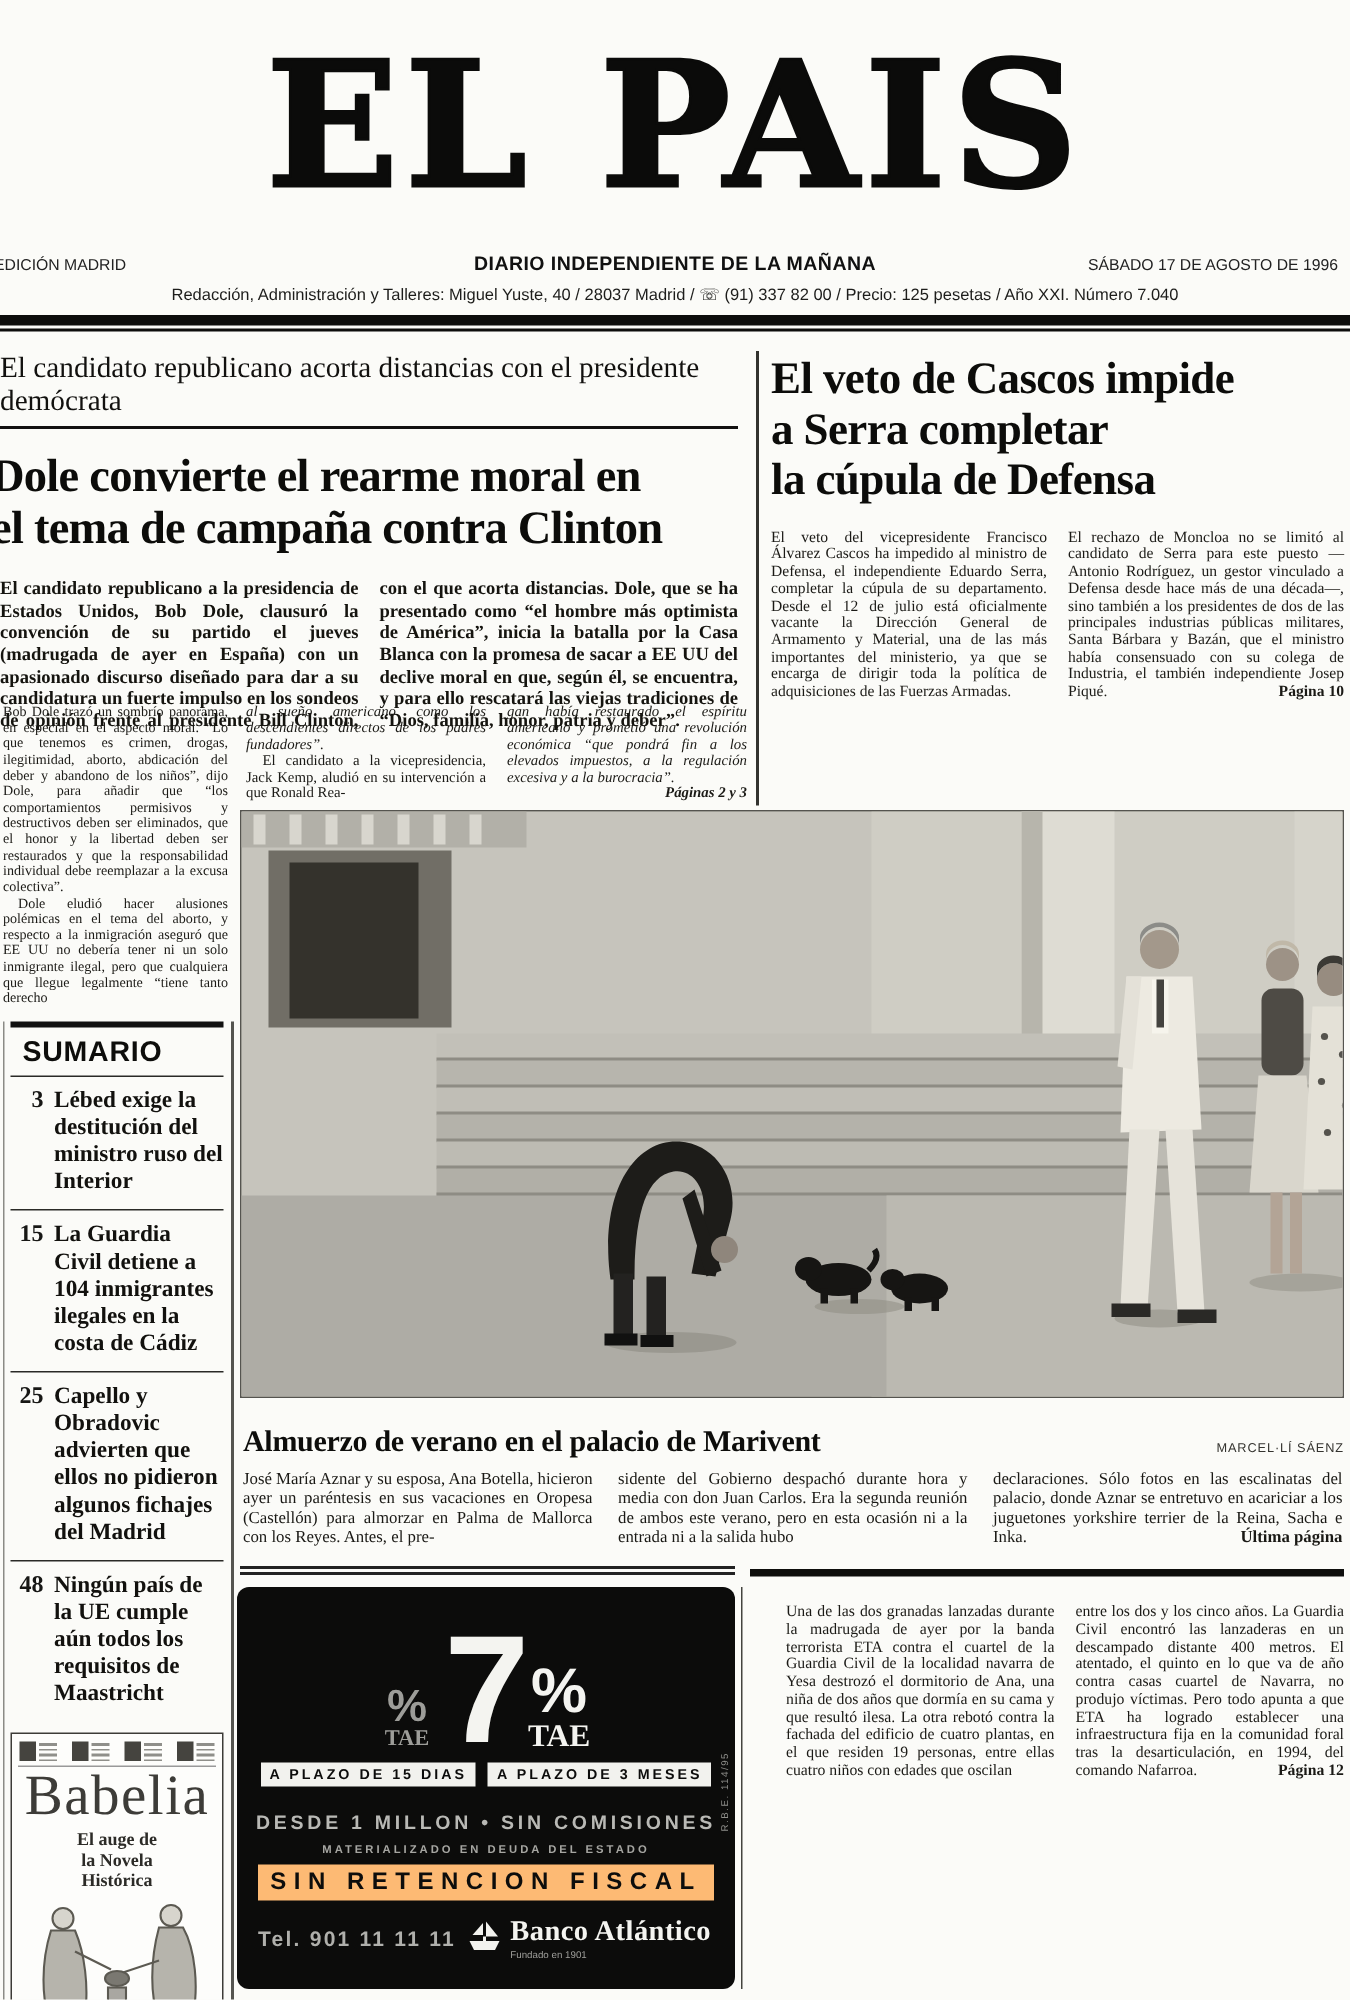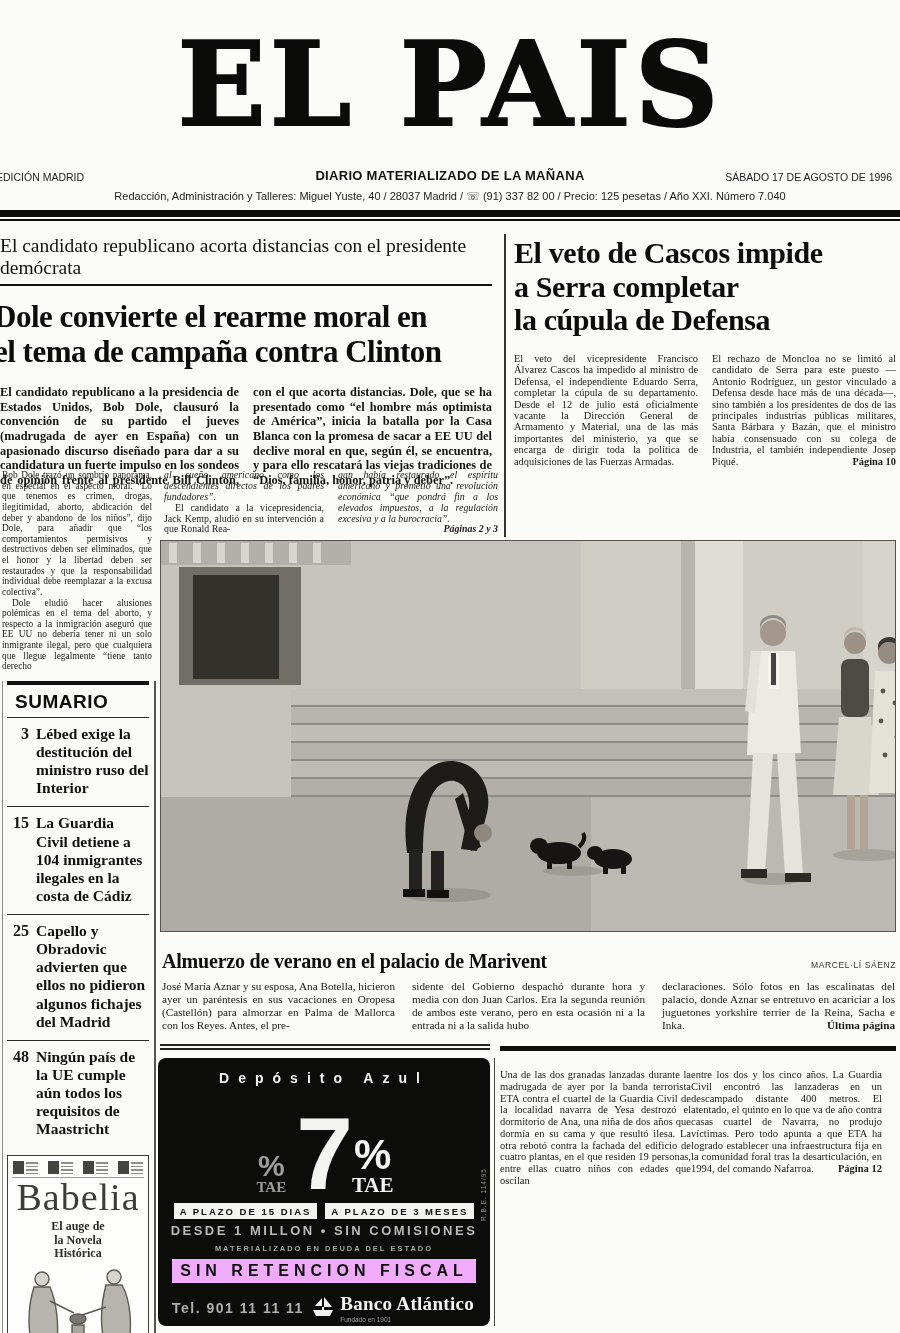--- a/index.html
+++ b/index.html
@@ -91,46 +91,46 @@
   .rate-stack1 { display:flex; flex-direction:column; align-items:center; margin-left:2px; }
   .rate-stack1 .pct { font-size:30px; font-weight:bold; color:#9d9d99; line-height:.9; }
   .rate-stack1 .tae { font-size:15px; font-weight:bold; color:#9d9d99; font-family:"Liberation Serif",serif; }
   .rate-big2 { font-size:102px; line-height:.8; font-weight:bold; color:#f4f4f0; letter-spacing:-4px; }
   .rate-stack2 { display:flex; flex-direction:column; align-items:center; margin-left:3px; }
   .rate-stack2 .pct { font-size:42px; font-weight:bold; color:#f4f4f0; line-height:.95; }
   .rate-stack2 .tae { font-size:21px; font-weight:bold; color:#f4f4f0; font-family:"Liberation Serif",serif; line-height:1; }
   .ad-bars { display:flex; justify-content:center; gap:8px; margin-top:7px; }
   .ad-bar { background:#f2f2ee; color:#0c0c0b; font-weight:bold; font-size:9.5px; letter-spacing:2px;
     padding:2.5px 6px; white-space:nowrap; }
-  .ad-line1 { text-align:center; color:#b9b9b5; font-weight:bold; font-size:13px; letter-spacing:2.5px; margin-top:4px; }
+  .ad-line1 { text-align:center; color:#b9b9b5; font-weight:bold; font-size:13px; letter-spacing:2.5px; margin-top:16px; }
   .ad-line2 { text-align:center; color:#a5a5a1; font-weight:bold; font-size:7.5px; letter-spacing:2px; margin-top:6px; }
-  .ad-line3 { background:#f0abfc; color:#0d0d0c; font-weight:bold; font-size:16px; letter-spacing:5px;
+  .ad-line3 { background:#fdba74; color:#0d0d0c; font-weight:bold; font-size:16px; letter-spacing:5px;
     text-align:center; margin:6px 14px 0; padding:3px 0; }
   .ad-bottom { display:flex; justify-content:space-between; align-items:center; padding:10px 16px 0 14px; }
   .ad-phone { color:#b0b0ac; font-weight:bold; font-size:14px; letter-spacing:1.5px; }
   .ad-bank { display:flex; align-items:center; gap:5px; }
   .ad-bank-name { color:#f4f4f0; font-family:"Liberation Serif", serif; font-weight:bold; font-size:19px; letter-spacing:.3px; }
   .ad-founded { color:#9e9e9a; font-size:6.5px; margin-top:1px; }
   .ad-reg { position:absolute; right:3px; top:110px; writing-mode:vertical-rl; transform:rotate(180deg);
     color:#8e8e8a; font-size:6.5px; letter-spacing:1px; }
 
   
   .eta-block { top:1056px; left:500px; width:396px; }
   .eta-headline { font-weight:bold; font-size:25.5px; line-height:1.14; letter-spacing:-.4px;
     color:#0c0c0a; white-space:pre-line; }
-  .eta-cols { display:flex; margin-top:13px; }
+  .eta-cols { display:flex; gap:14px; margin-top:13px;margin-left:24px; }
   .eta-col { width:191px; font-size:10.5px; line-height:1.12; text-align:justify; color:#1b1a16; }
 </style>
 </head>
 <body>
 
 <div class="abs masthead-title">EL PAIS</div>
 <div class="abs tag-row">
   <span class="tag-edition">EDICIÓN MADRID</span>
-  <span class="tag-center">DIARIO MATERIALIZADO DE LA MAÑANA</span>
+  <span class="tag-center">DIARIO INDEPENDIENTE DE LA MAÑANA</span>
   <span class="tag-date">SÁBADO 17 DE AGOSTO DE 1996</span>
 </div>
 <div class="abs address-row">Redacción, Administración y Talleres: Miguel Yuste, 40 / 28037 Madrid / ☏ (91) 337 82 00 / Precio: 125 pesetas / Año XXI. Número 7.040</div>
 <div class="abs rule-thick"></div>
 <div class="abs rule-thin"></div>
 
 <div class="abs dole-block">
   <div class="kicker">El candidato republicano acorta distancias con el presidente demócrata</div>
   <div class="dole-headline">Dole convierte el rearme moral en
 el tema de campaña contra Clinton</div>
@@ -366,21 +366,20 @@
     </div>
   </div>
 </div>
 
 <div class="abs dbl-rule-a"></div>
 <div class="abs dbl-rule-b"></div>
 <div class="abs eta-rule"></div>
 <div class="abs vrule-bottom"></div>
 
 <div class="abs ad-box">
-  <div class="ad-title">Depósito Azul</div>
   <div class="ad-rates">
     <div class="rate-grp">
       <span class="rate-stack1">
         <span class="pct">%</span>
         <span class="tae">TAE</span>
       </span>
     </div>
     <div class="rate-grp">
       <span class="rate-big2">7</span>
       <span class="rate-stack2">

